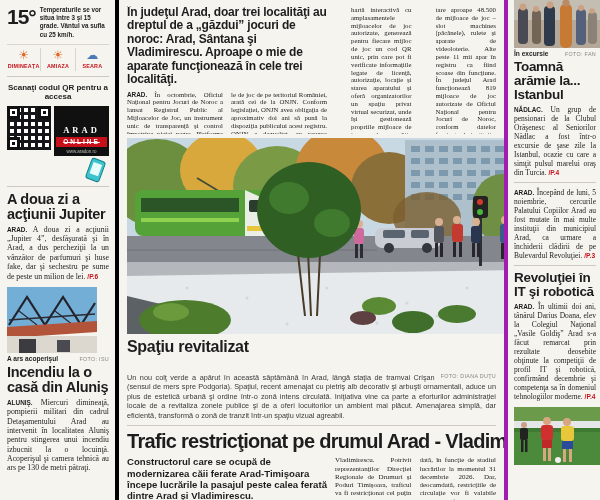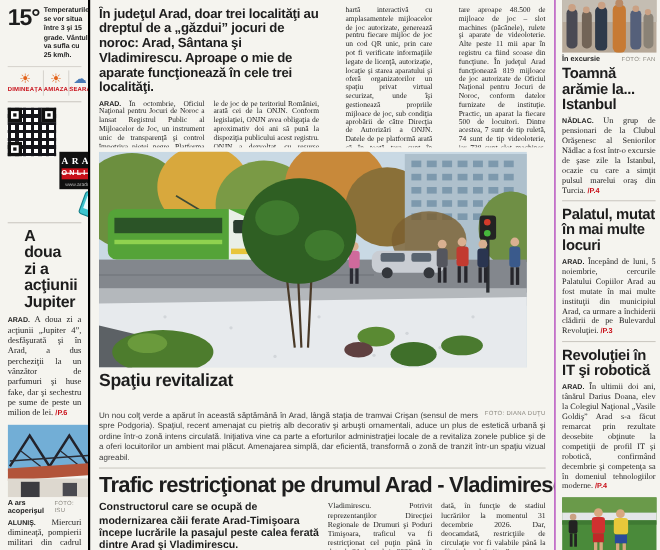--- a/index.html
+++ b/index.html
@@ -1,21 +1,21 @@
 <!DOCTYPE html>
 <html><head>
 <meta charset="utf-8">
 <style>
   html,body{margin:0;padding:0;background:#e8e6e1;}
   .page{position:relative;width:600px;height:500px;background:#f5f4ef;overflow:hidden;
         display:flex;box-sizing:border-box;font-family:"Liberation Serif",serif;color:#1d1d1d;}
   
-  .col-left{width:82px;box-sizing:border-box;padding:6px 6px 0 7px;border-right:2px solid #000000;flex:none;overflow:hidden;}
+  .col-left{width:119px;box-sizing:border-box;padding:6px 6px 0 7px;border-right:4px solid #000000;flex:none;overflow:hidden;}
   .col-main{flex:1;box-sizing:border-box;padding:4px 8px 0 8px;overflow:hidden;}
-  .col-right{width:96px;flex:none;box-sizing:border-box;border-left:1px solid #a21caf;padding:0 4px 0 6px;overflow:hidden;}
+  .col-right{width:96px;flex:none;box-sizing:border-box;border-left:4px solid #a21caf;padding:0 4px 0 6px;overflow:hidden;}
   .rule{border:none;border-top:1px solid #ccc9c2;margin:5px 0;}
   
   .w-top{display:flex;gap:4px;align-items:flex-start;}
   .temp{font:bold 21px/1 "Liberation Sans",sans-serif;letter-spacing:-1px;}
   .forecast{font:bold 6.3px/1.3 "Liberation Sans",sans-serif;color:#222;}
   .w-periods{display:flex;margin-top:5px;border-top:1px solid #d8d5cf;padding-top:3px;}
   .period{flex:1;text-align:center;border-left:1px solid #d8d5cf;padding:1px 0 2px;}
   .period:first-child{border-left:none;}
   .p-icon{font-size:12px;line-height:1;display:block;color:#e2641c;font-family:"DejaVu Sans",sans-serif;}
   .p-icon.night{color:#4a7ab5;}
@@ -23,30 +23,30 @@
   
   .qr-head{font:bold 8px/1.2 "Liberation Sans",sans-serif;text-align:center;margin:6px 0 4px;}
   .qr-row{display:flex;gap:3px;align-items:flex-start;}
   .qr-code{width:44px;height:44px;flex:none;background:#fff;position:relative;
     background-image:repeating-linear-gradient(90deg,#15151a 0 3px,transparent 3px 7px),
                      repeating-linear-gradient(0deg,#15151a 0 3px,#fff 3px 7px);}
   .qr-code i{position:absolute;width:13px;height:13px;border:3px solid #111;background:#fff;box-sizing:border-box;}
   .qr-code i b{position:absolute;left:2px;top:2px;right:2px;bottom:2px;background:#111;}
   .qr-tl{left:0;top:0}.qr-tr{right:0;top:0}.qr-bl{left:0;bottom:0}
   .brand{flex:1;}
-  .brand-black{background:#101010;padding:3px 2px 2px;text-align:center;margin-top:40px;}
+  .brand-black{background:#101010;padding:19px 2px 2px;text-align:center;}
   .brand-arad{font:bold 8.5px "Liberation Serif",serif;color:#fff;letter-spacing:3px;display:block;}
   .brand-online{display:block;background:#c8101a;color:#fff;font:bold 6.5px/1.5 "Liberation Sans",sans-serif;
                 letter-spacing:2px;margin-top:2px;text-decoration:line-through;}
   .brand-url{display:block;color:#bbb;font:4.5px "Liberation Sans",sans-serif;margin-top:2px;}
   .phone{width:13px;height:20px;background:#3cc4ce;border:1px solid #15808a;border-radius:3px;
          transform:rotate(20deg);margin:3px 6px 0 auto;position:relative;}
   .phone b{position:absolute;left:2px;top:3px;right:2px;bottom:5px;background:#e8fbfd;}
   
-  .head-l{font:bold 14.5px/1.04 "Liberation Sans",sans-serif;letter-spacing:-.3px;margin:3px 15px 3px;}
+  .head-l{font:bold 14.5px/1.04 "Liberation Sans",sans-serif;letter-spacing:-.3px;margin:3px 0 3px;}
   .head-r{font:bold 13.5px/1.04 "Liberation Sans",sans-serif;letter-spacing:-.3px;margin:3px 0 3px;}
   .body{font:7.8px/1.2 "Liberation Serif",serif;text-align:justify;margin:0;}
   .body-sm{font:7.2px/1.18 "Liberation Serif",serif;text-align:justify;margin:0;}
   .dl{font:bold 6.4px "Liberation Sans",sans-serif;}
   .pref{color:#c8101a;font:bold 6.6px "Liberation Sans",sans-serif;}
   
   figure{margin:6px 0 2px;}
   .figcap{display:flex;justify-content:space-between;align-items:baseline;margin:2px 0 1px;}
   .cap-label{font:bold 6.6px "Liberation Sans",sans-serif;}
   .credit{font:5.4px "Liberation Sans",sans-serif;color:#8a877f;letter-spacing:.3px;}
@@ -97,20 +97,21 @@
         <div class="period">
           <span class="p-icon night">☁</span>
           <span class="p-label">SEARA</span>
         </div>
       </div>
     </section>
 
     <hr class="rule">
 
     <section>
+      <div class="qr-head">Scanaţi codul QR pentru a accesa</div>
       <div class="qr-row">
         <div class="qr-code">
           <i class="qr-tl">
               <b></b>
             </i>
             <i class="qr-tr">
               <b></b>
             </i>
             <i class="qr-bl">
               <b></b>
@@ -147,20 +148,21 @@
         <rect x="12" y="52" width="17" height="14" fill="#3c3c40"></rect>
         <rect x="50" y="53" width="13" height="12" fill="#4a4a50"></rect>
       </svg>
       <figcaption class="figcap">
         <span class="cap-label">A ars acoperişul</span>
         <span class="credit">FOTO: ISU</span>
       </figcaption>
     </figure>
 
     <article>
+      <h2 class="head-l">Incendiu la o casă din Aluniş</h2>
       <p class="body"><b class="dl">ALUNIŞ.</b> <span>Miercuri dimineaţă, pompierii militari din cadrul Detaşamentului Arad au intervenit în localitatea Aluniş pentru stingerea unui incendiu izbucnit la o locuinţă. Acoperişul şi camera tehnică au ars pe 130 de metri pătraţi.</span> </p>
     </article>
 
   </div>
 
   <div class="col-main">
 
     <section class="main-top">
       <div class="mt-left">
         <h1 class="main-headline">În judeţul Arad, doar trei localităţi au dreptul de a „găzdui” jocuri de noroc: Arad, Sântana şi Vladimirescu. Aproape o mie de aparate funcţionează în cele trei localităţi.</h1>
@@ -352,21 +354,20 @@
     </figure>
 
     <article>
       <h3 class="head-r">Toamnă arămie la... Istanbul</h3>
       <p class="body"><b class="dl">NĂDLAC.</b> <span>Un grup de pensionari de la Clubul Orăşenesc al Seniorilor Nădlac a fost într-o excursie de şase zile la Istanbul, ocazie cu care a simţit pulsul marelui oraş din Turcia.</span> <span class="pref">/P.4</span></p>
     </article>
 
     <hr class="rule">
 
     <article>
-      <h3 class="head-r">Palatul, mutat în mai multe locuri</h3>
       <p class="body"><b class="dl">ARAD.</b> <span>Începând de luni, 5 noiembrie, cercurile Palatului Copiilor Arad au fost mutate în mai multe instituţii din municipiul Arad, ca urmare a închiderii clădirii de pe Bulevardul Revoluţiei.</span> <span class="pref">/P.3</span></p>
     </article>
 
     <hr class="rule">
 
     <article>
       <h3 class="head-r">Revoluţiei în IT şi robotică</h3>
       <p class="body"><b class="dl">ARAD.</b> <span>În ultimii doi ani, tânărul Darius Doana, elev la Colegiul Naţional „Vasile Goldiş” Arad s-a făcut remarcat prin rezultate deosebite obţinute la competiţii de profil IT şi robotică, confirmând decembrie şi competenţa sa în domeniul tehnologiilor moderne.</span> <span class="pref">/P.4</span></p>
     </article>
 

